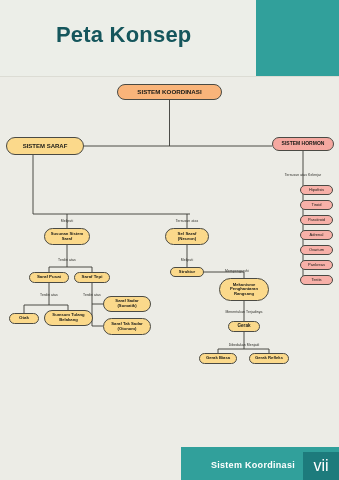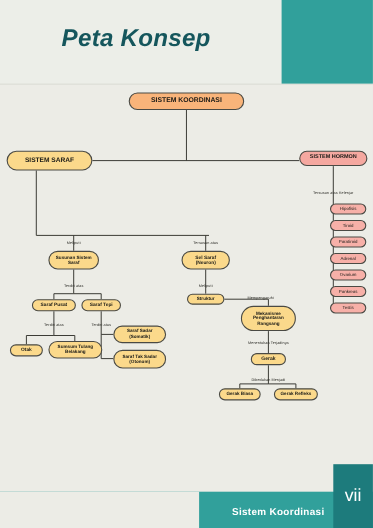--- a/index.html
+++ b/index.html
@@ -15,21 +15,20 @@
     width:339px;height:480px;
     background:#ecece6;
   }
 
   
   .header-band{
     position:absolute;left:0;top:0;width:339px;height:77px;
     background:#eceee8;
     border-bottom:1px solid #dcdcd4;
     box-sizing:border-box;
-    font-style:italic;
   }
   .header-accent{
     position:absolute;right:0;top:0;width:83px;height:76px;
     background:#31a09b;
   }
   .page-title{
     position:absolute;left:56px;top:22px;
     font-size:22px;font-weight:bold;color:#15565c;
     letter-spacing:.2px;white-space:nowrap;
   }
@@ -43,21 +42,21 @@
     position:absolute;left:0;bottom:0;width:181px;height:33px;
     background:#ecece6;
   }
   .footer-label{
     position:absolute;right:44px;bottom:10px;
     font-size:9px;font-weight:bold;color:#ffffff;
     letter-spacing:.3px;white-space:nowrap;
   }
   .footer-page{
     position:absolute;right:0px;bottom:0px;
-    width:36px;height:58px;background:#1d7b7c;
+    width:36px;height:28px;background:#1d7b7c;
     color:#ffffff;font-size:16px;
     display:flex;align-items:center;justify-content:center;
   }
 
   
   #canvas{
     position:absolute;left:0;top:77px;width:339px;height:370px;
   }
   #edges{position:absolute;left:0;top:0;width:339px;height:370px;}
 

